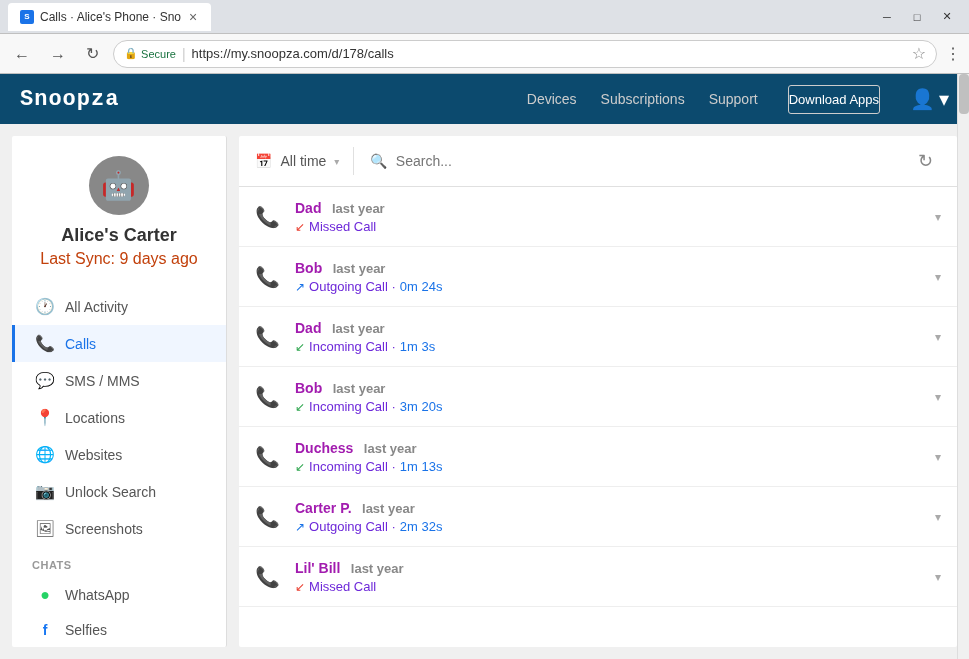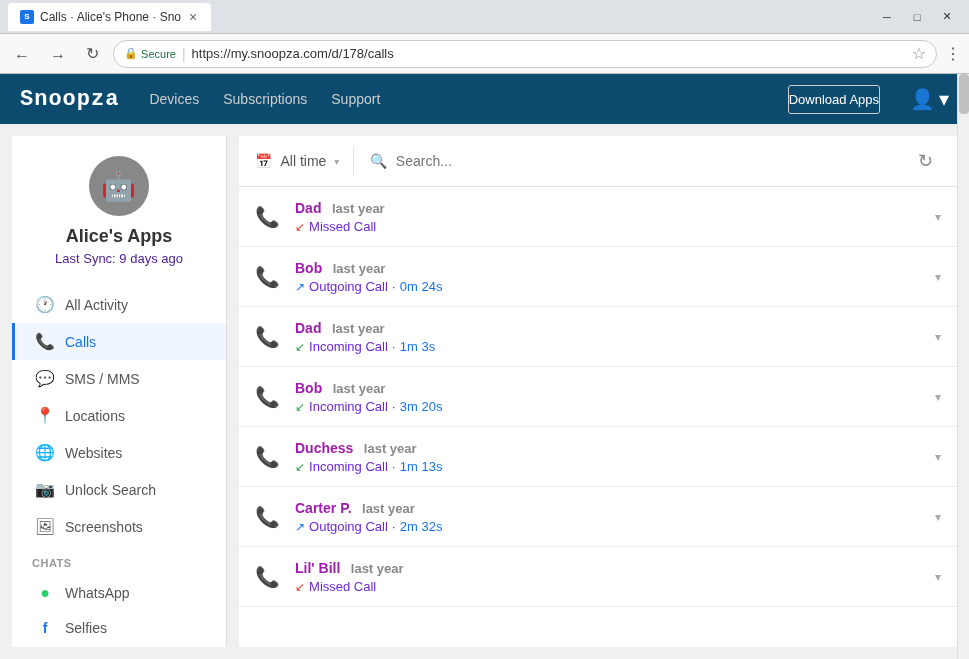--- a/index.html
+++ b/index.html
@@ -117,20 +117,21 @@
       font-family: 'Courier New', monospace;
       font-size: 22px;
       color: white;
       font-weight: bold;
       letter-spacing: 1px;
     }
     .header-nav {
       display: flex;
       gap: 24px;
       flex: 1;
+      justify-content: flex-end;
     }
     .nav-link {
       color: #ccc;
       font-size: 14px;
       cursor: pointer;
       text-decoration: none;
     }
     .download-btn {
       border: 1px solid #ccc;
       background: transparent;
@@ -184,22 +185,22 @@
       font-size: 28px;
       margin-bottom: 10px;
     }
     .device-name {
       font-size: 18px;
       font-weight: bold;
       color: #333;
       margin-bottom: 4px;
     }
     .last-sync {
-      font-size: 13px;
-      color: #4c1d95;
+      font-size: 16px;
+      color: #c2410c;
       margin-bottom: 20px;
     }
     .sidebar-nav {
       width: 100%;
     }
     .sidebar-item {
       display: flex;
       align-items: center;
       gap: 10px;
       padding: 9px 20px;
@@ -406,21 +407,21 @@
     <span>▾</span>
   </button>
 </div>
 
 <div class="main-layout">
 
   <div class="sidebar">
     <div class="device-avatar">
       <span>🤖</span>
     </div>
-    <div class="device-name">Alice's Apps</div>
+    <div class="device-name">Alice's Carter</div>
     <div class="last-sync">Last Sync: 9 days ago</div>
 
     <div class="sidebar-nav">
 
       <div class="sidebar-item">
         <span class="item-icon">🕐</span>
         <span>All Activity</span>
       </div>
       <div class="sidebar-item active">
         <span class="item-icon">📞</span>

